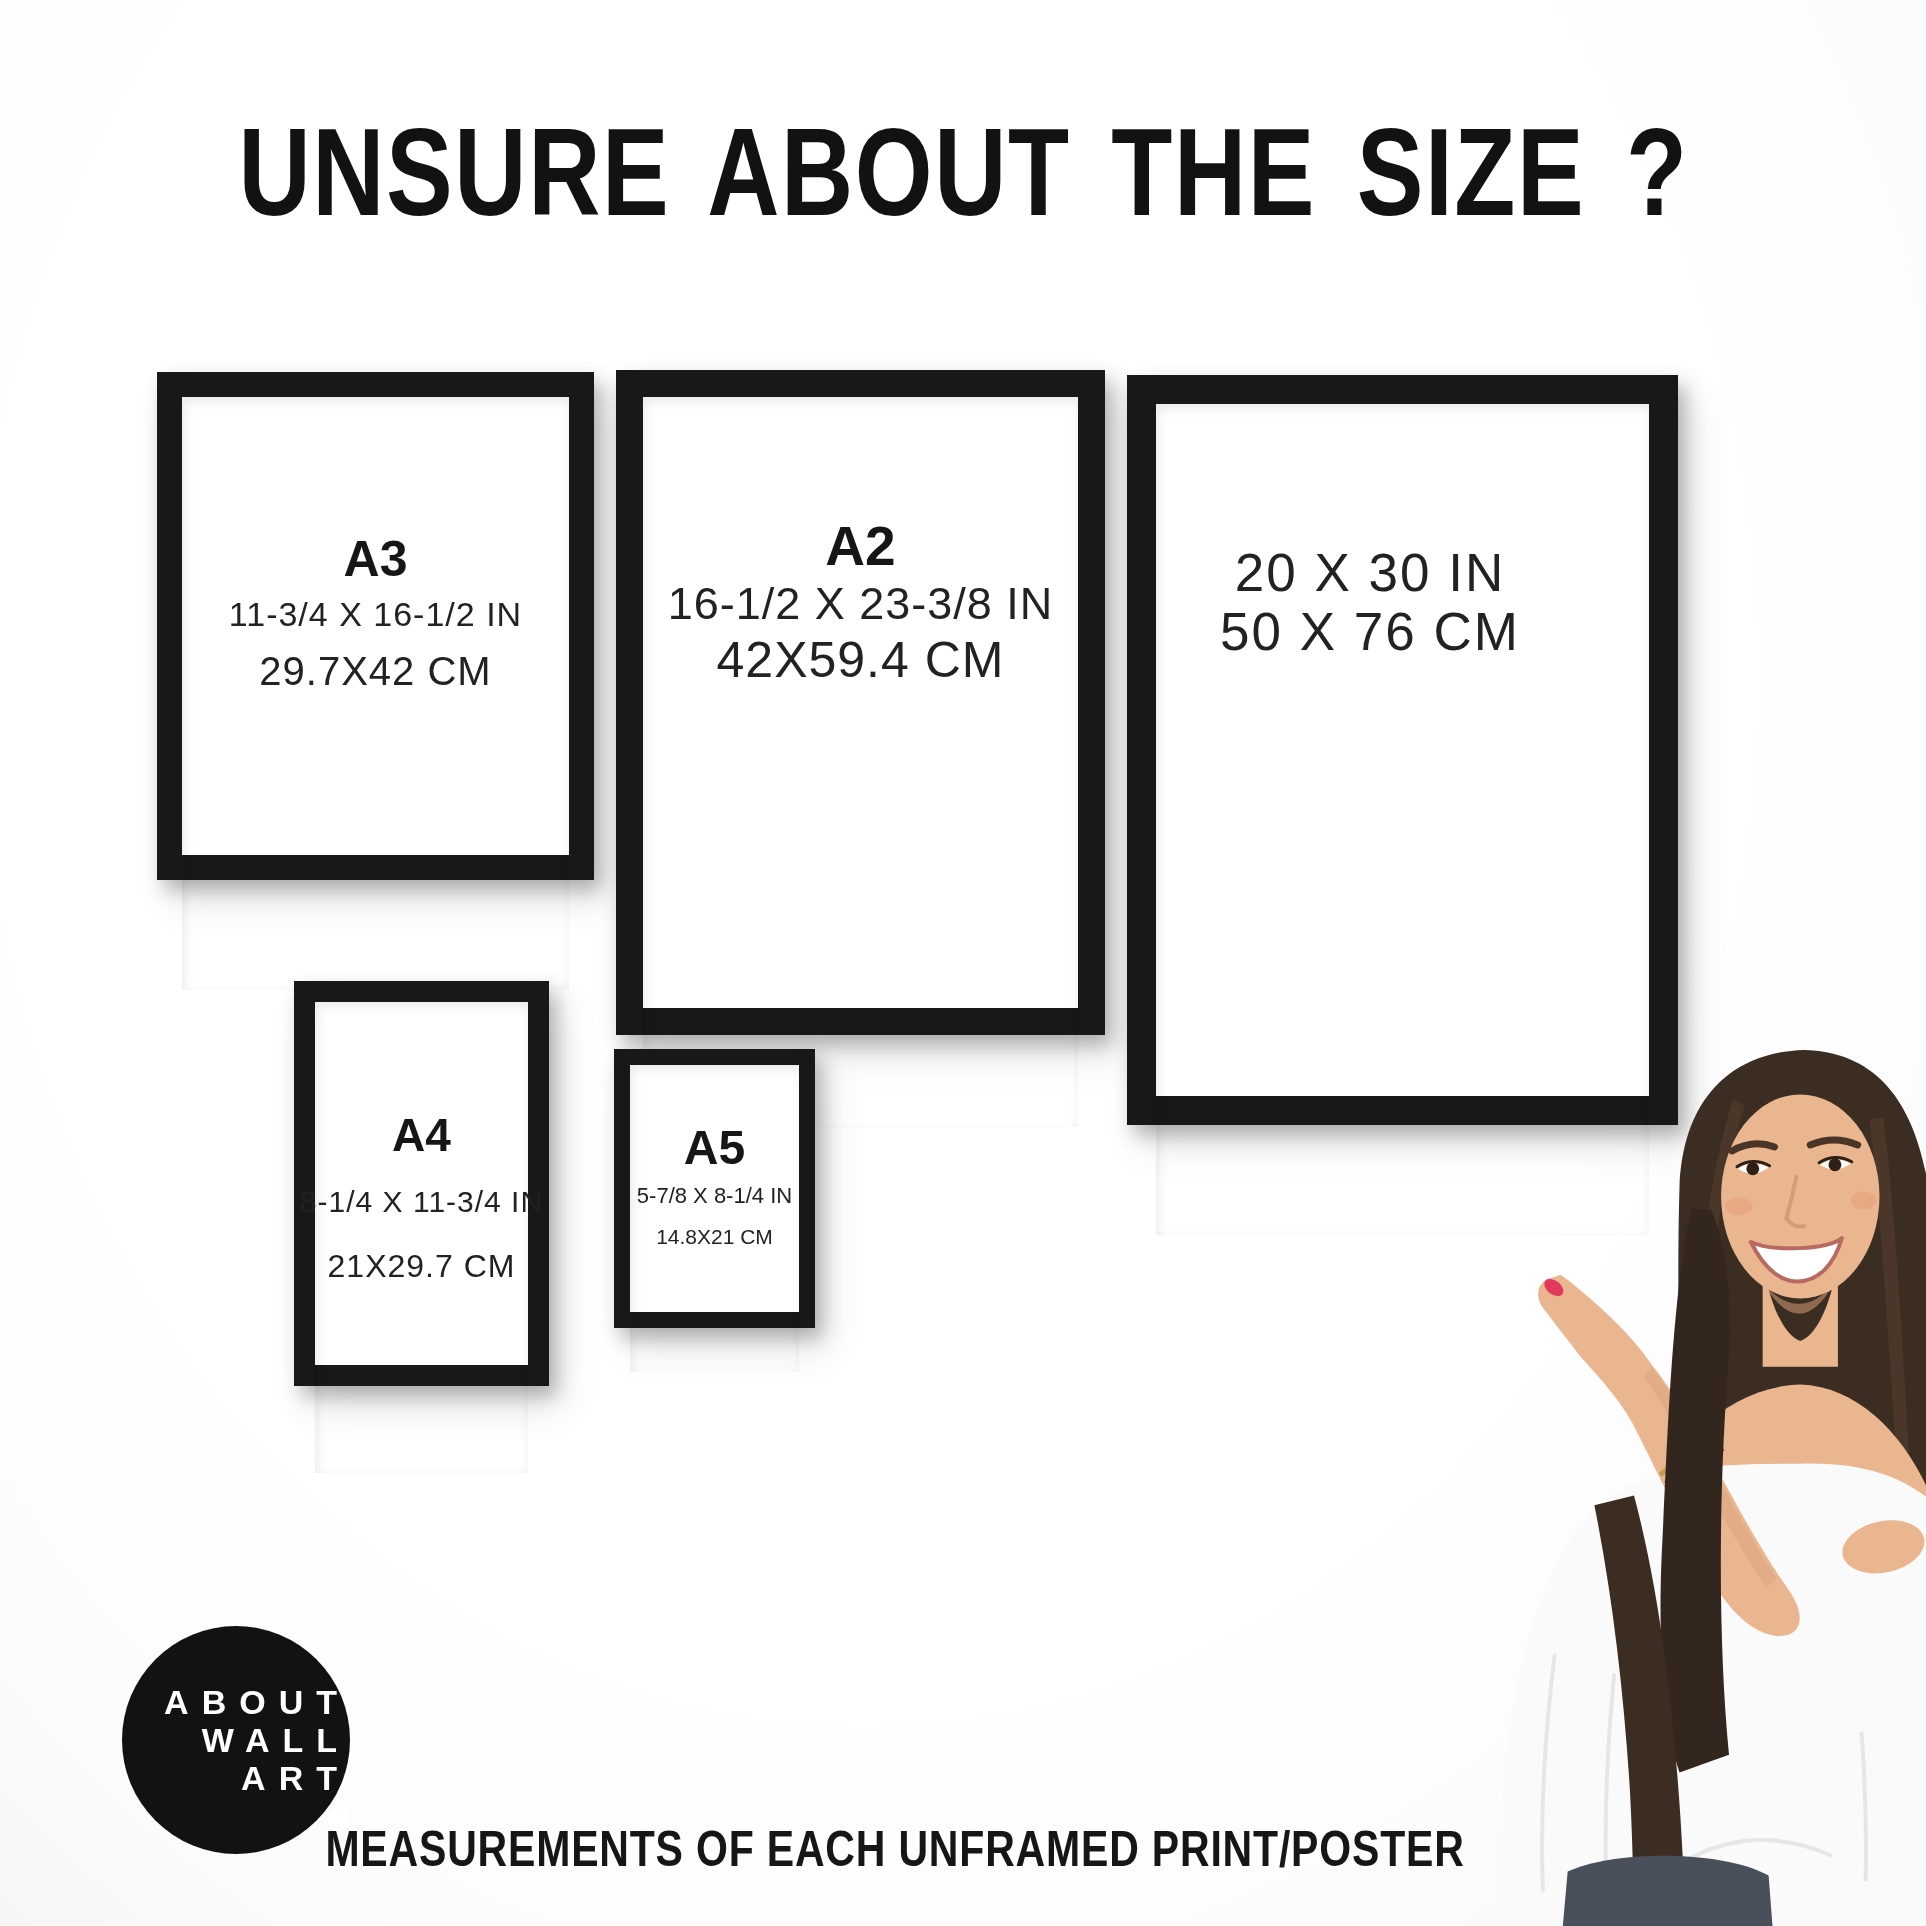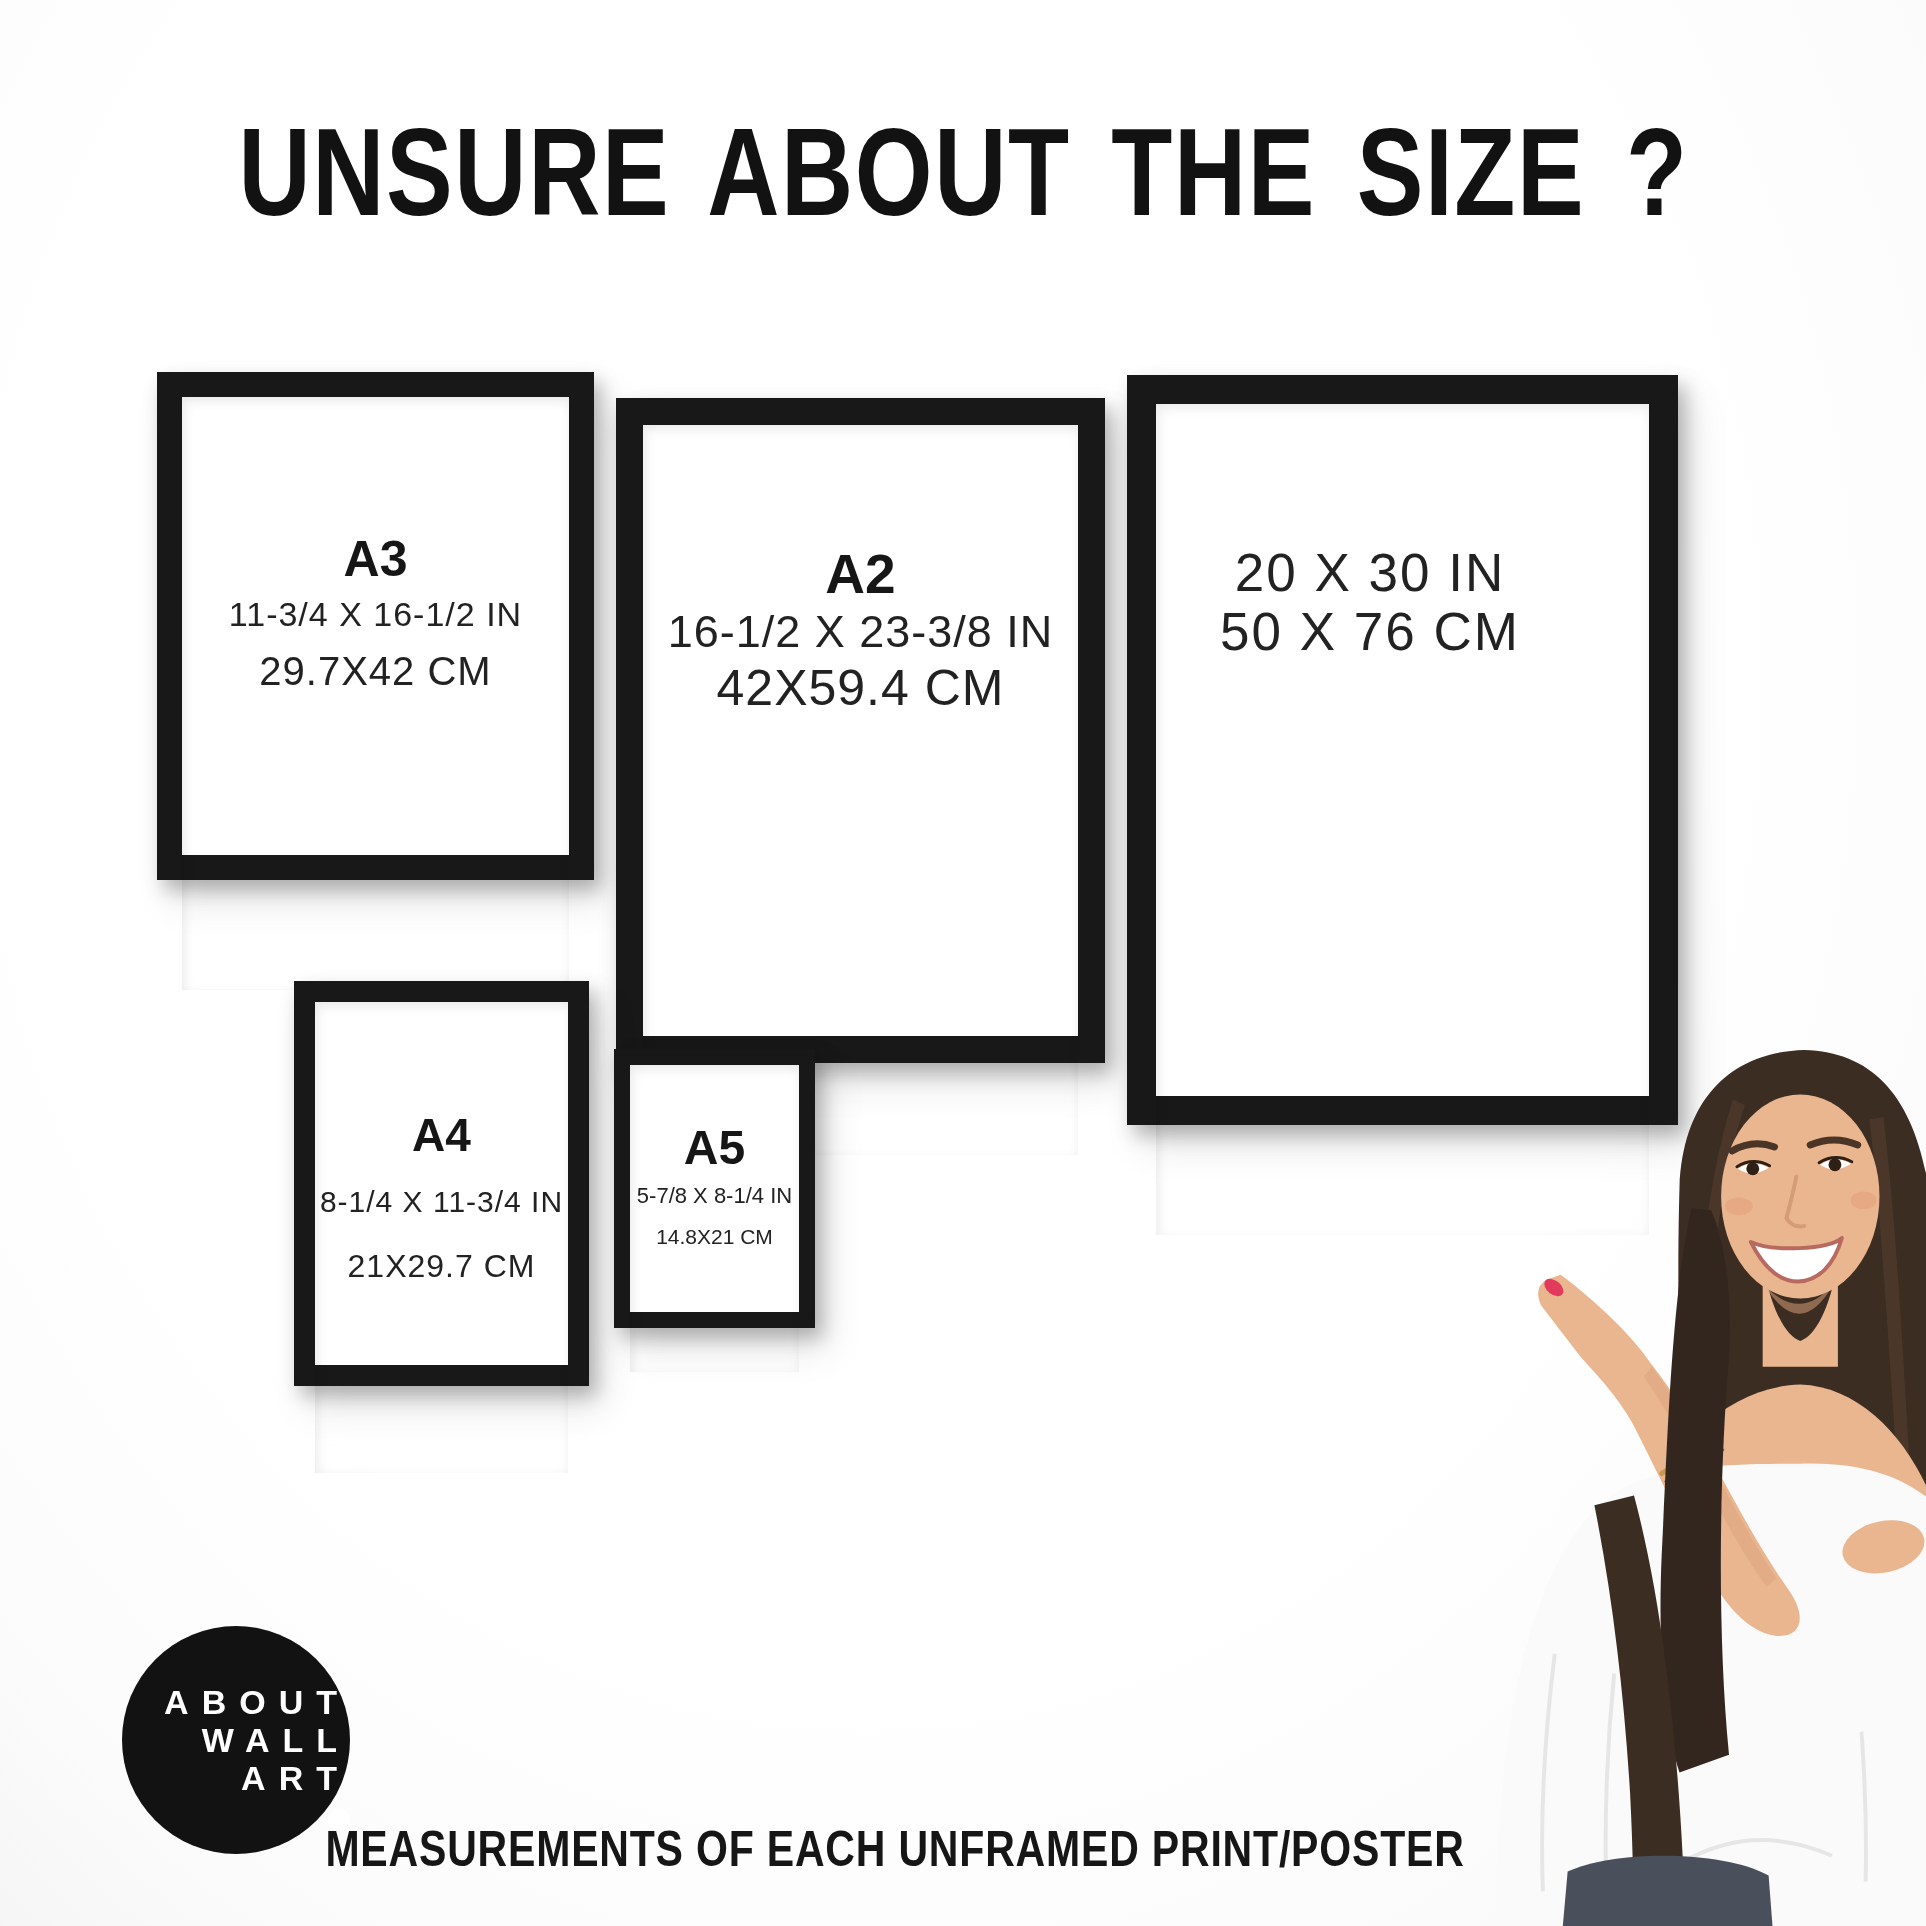--- a/index.html
+++ b/index.html
@@ -25,32 +25,32 @@
   }
   .flabel{font-weight:700;color:#161616;}
   .fin,.fcm{font-weight:400;color:#222;letter-spacing:1px;white-space:nowrap;}
   
   .f-a3{left:157px;top:372px;width:437px;height:508px;border-width:25px;}
   .f-a3 .content{padding-top:135px;}
   .f-a3 .flabel{font-size:50px;line-height:55px;}
   .f-a3 .fin{font-size:34px;line-height:40px;margin-top:7px;}
   .f-a3 .fcm{font-size:40px;line-height:46px;margin-top:14px;}
   
-  .f-a2{left:616px;top:370px;width:489px;height:665px;border-width:27px;margin-top:28px;}
+  .f-a2{left:616px;top:370px;width:489px;height:665px;border-width:27px;}
   .f-a2 .content{padding-top:119px;}
   .f-a2 .flabel{font-size:55px;line-height:61px;}
   .f-a2 .fin{font-size:45px;line-height:51px;margin-top:1px;}
   .f-a2 .fcm{font-size:50px;line-height:57px;margin-top:3px;}
   
   .f-p2030{left:1127px;top:375px;width:551px;height:750px;border-width:29px;}
   .f-p2030 .content{padding-top:139px;padding-right:65px;}
   .f-p2030 .fin{font-size:53px;line-height:59px;letter-spacing:2px;}
   .f-p2030 .fcm{font-size:53px;line-height:59px;letter-spacing:2px;margin-top:0;}
   
-  .f-a4{left:294px;top:981px;width:295px;height:405px;border-width:21px;}
+  .f-a4{left:294px;top:981px;width:255px;height:405px;border-width:21px;}
   .f-a4 .content{padding-top:108px;}
   .f-a4 .flabel{font-size:46px;line-height:51px;}
   .f-a4 .fin{font-size:30px;line-height:36px;margin-top:23px;}
   .f-a4 .fcm{font-size:32px;line-height:38px;margin-top:27px;}
   
   .f-a5{left:614px;top:1049px;width:201px;height:279px;border-width:16px;}
   .f-a5 .content{padding-top:60px;}
   .f-a5 .flabel{font-size:48px;line-height:46px;}
   .f-a5 .fin{font-size:22px;line-height:26px;margin-top:12px;letter-spacing:0;}
   .f-a5 .fcm{font-size:21px;line-height:25px;margin-top:15px;letter-spacing:0;}

